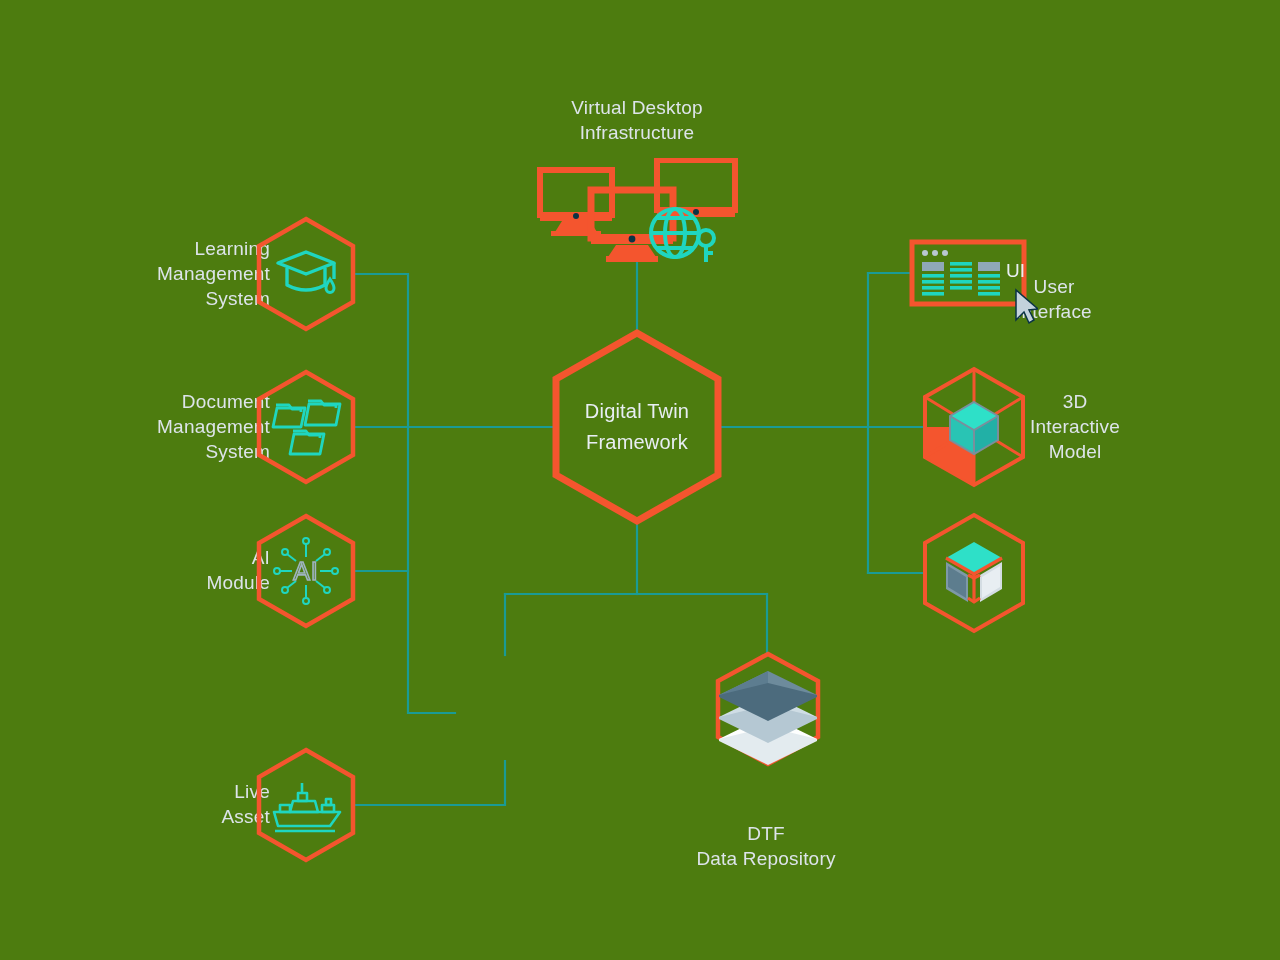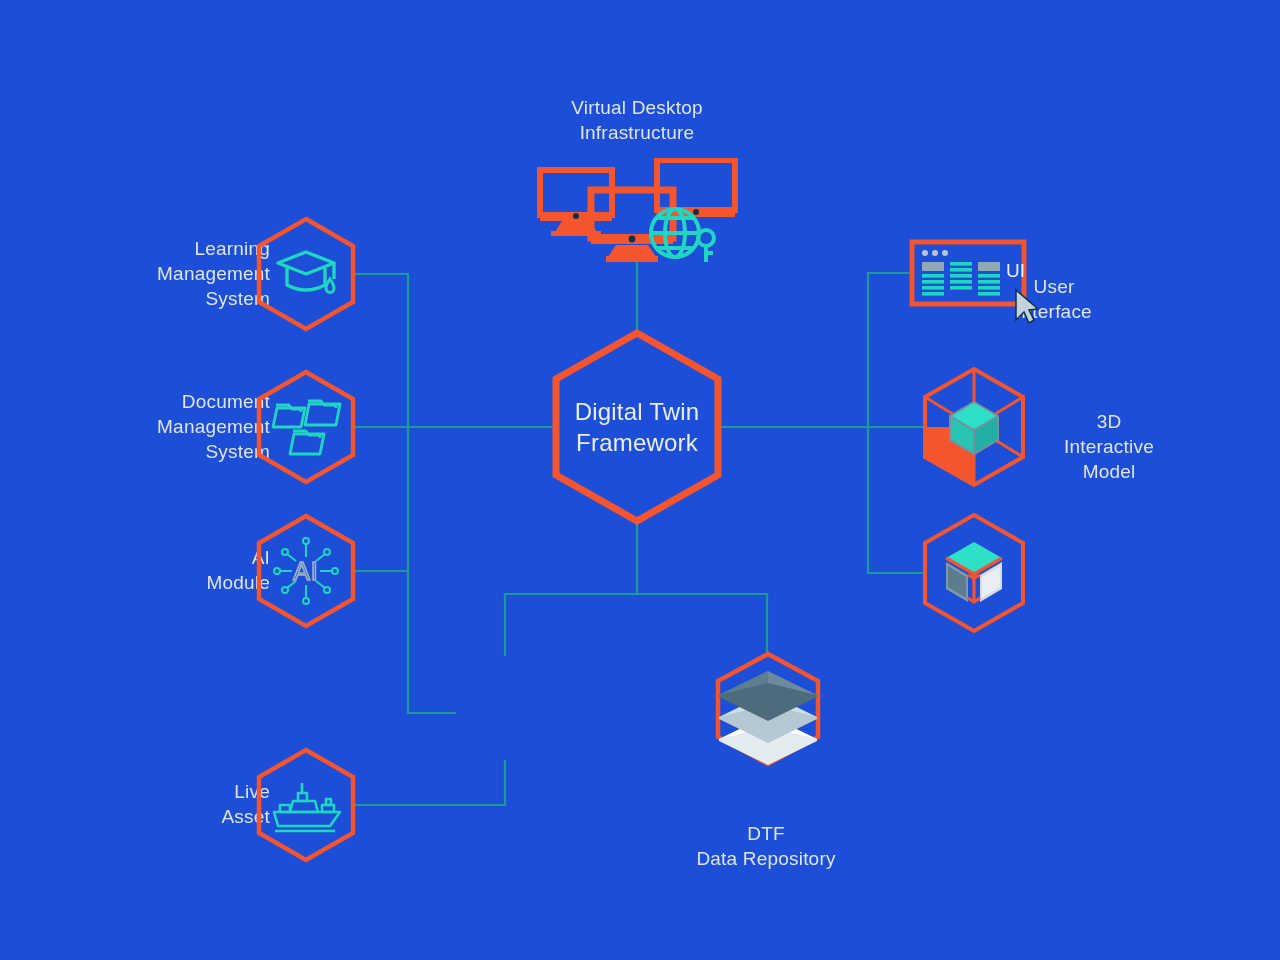--- a/index.html
+++ b/index.html
@@ -11,21 +11,21 @@
   body {
     width: 1280px;
     height: 960px;
     overflow: hidden;
     font-family: "Liberation Sans", sans-serif;
   }
   #stage {
     position: relative;
     width: 1280px;
     height: 960px;
-    background: #1d4ed8;
+    background: #4d7c0f;
   }
   #wires {
     position: absolute;
     left: 0;
     top: 0;
     width: 1280px;
     height: 960px;
   }
   .node {
     position: absolute;
@@ -44,21 +44,21 @@
   .hub-label {
     position: absolute;
     left: 0;
     top: 0;
     width: 100%;
     height: 100%;
     display: flex;
     align-items: center;
     justify-content: center;
     color: #e8eef3;
-    font-size: 24px;
+    font-size: 20px;
     line-height: 31px;
     text-align: center;
     white-space: pre-line;
     letter-spacing: 0.2px;
   }
 </style>
 </head>
 <body>
 
 <div id="stage">
@@ -274,21 +274,21 @@
         <rect x="70" y="54" width="22" height="3.6"></rect>
       </g>
       <text x="98" y="39" fill="#e8eef3" font-family="Liberation Sans, sans-serif" font-size="19">UI</text>
 
       <g fill="#c3d2dc" stroke="#0b3345" stroke-width="1.5">
         <path d="M108 52 L108 82 L116 74 L121 85 L126 82 L121 72 L130 71 Z"></path>
       </g>
     </svg>
   </div>
 
-  <div class="label right" style="left:1019px; top:389px; width:180px;margin-top:20px;">3D
+  <div class="label right" style="left:985px; top:389px; width:180px;">3D
 Interactive
 Model</div>
 
   <div class="node" style="left:920px; top:366px; width:108px; height:122px;">
     <svg width="108" height="122" viewBox="0 0 108 122" xmlns="http://www.w3.org/2000/svg">
 
       <polygon points="54,3 103,31 103,91 54,119 5,91 5,31" fill="none" stroke="#f4552e" stroke-width="4"></polygon>
 
       <polygon points="54,61 54,119 5,91 5,61" fill="#f4552e"></polygon>
 

